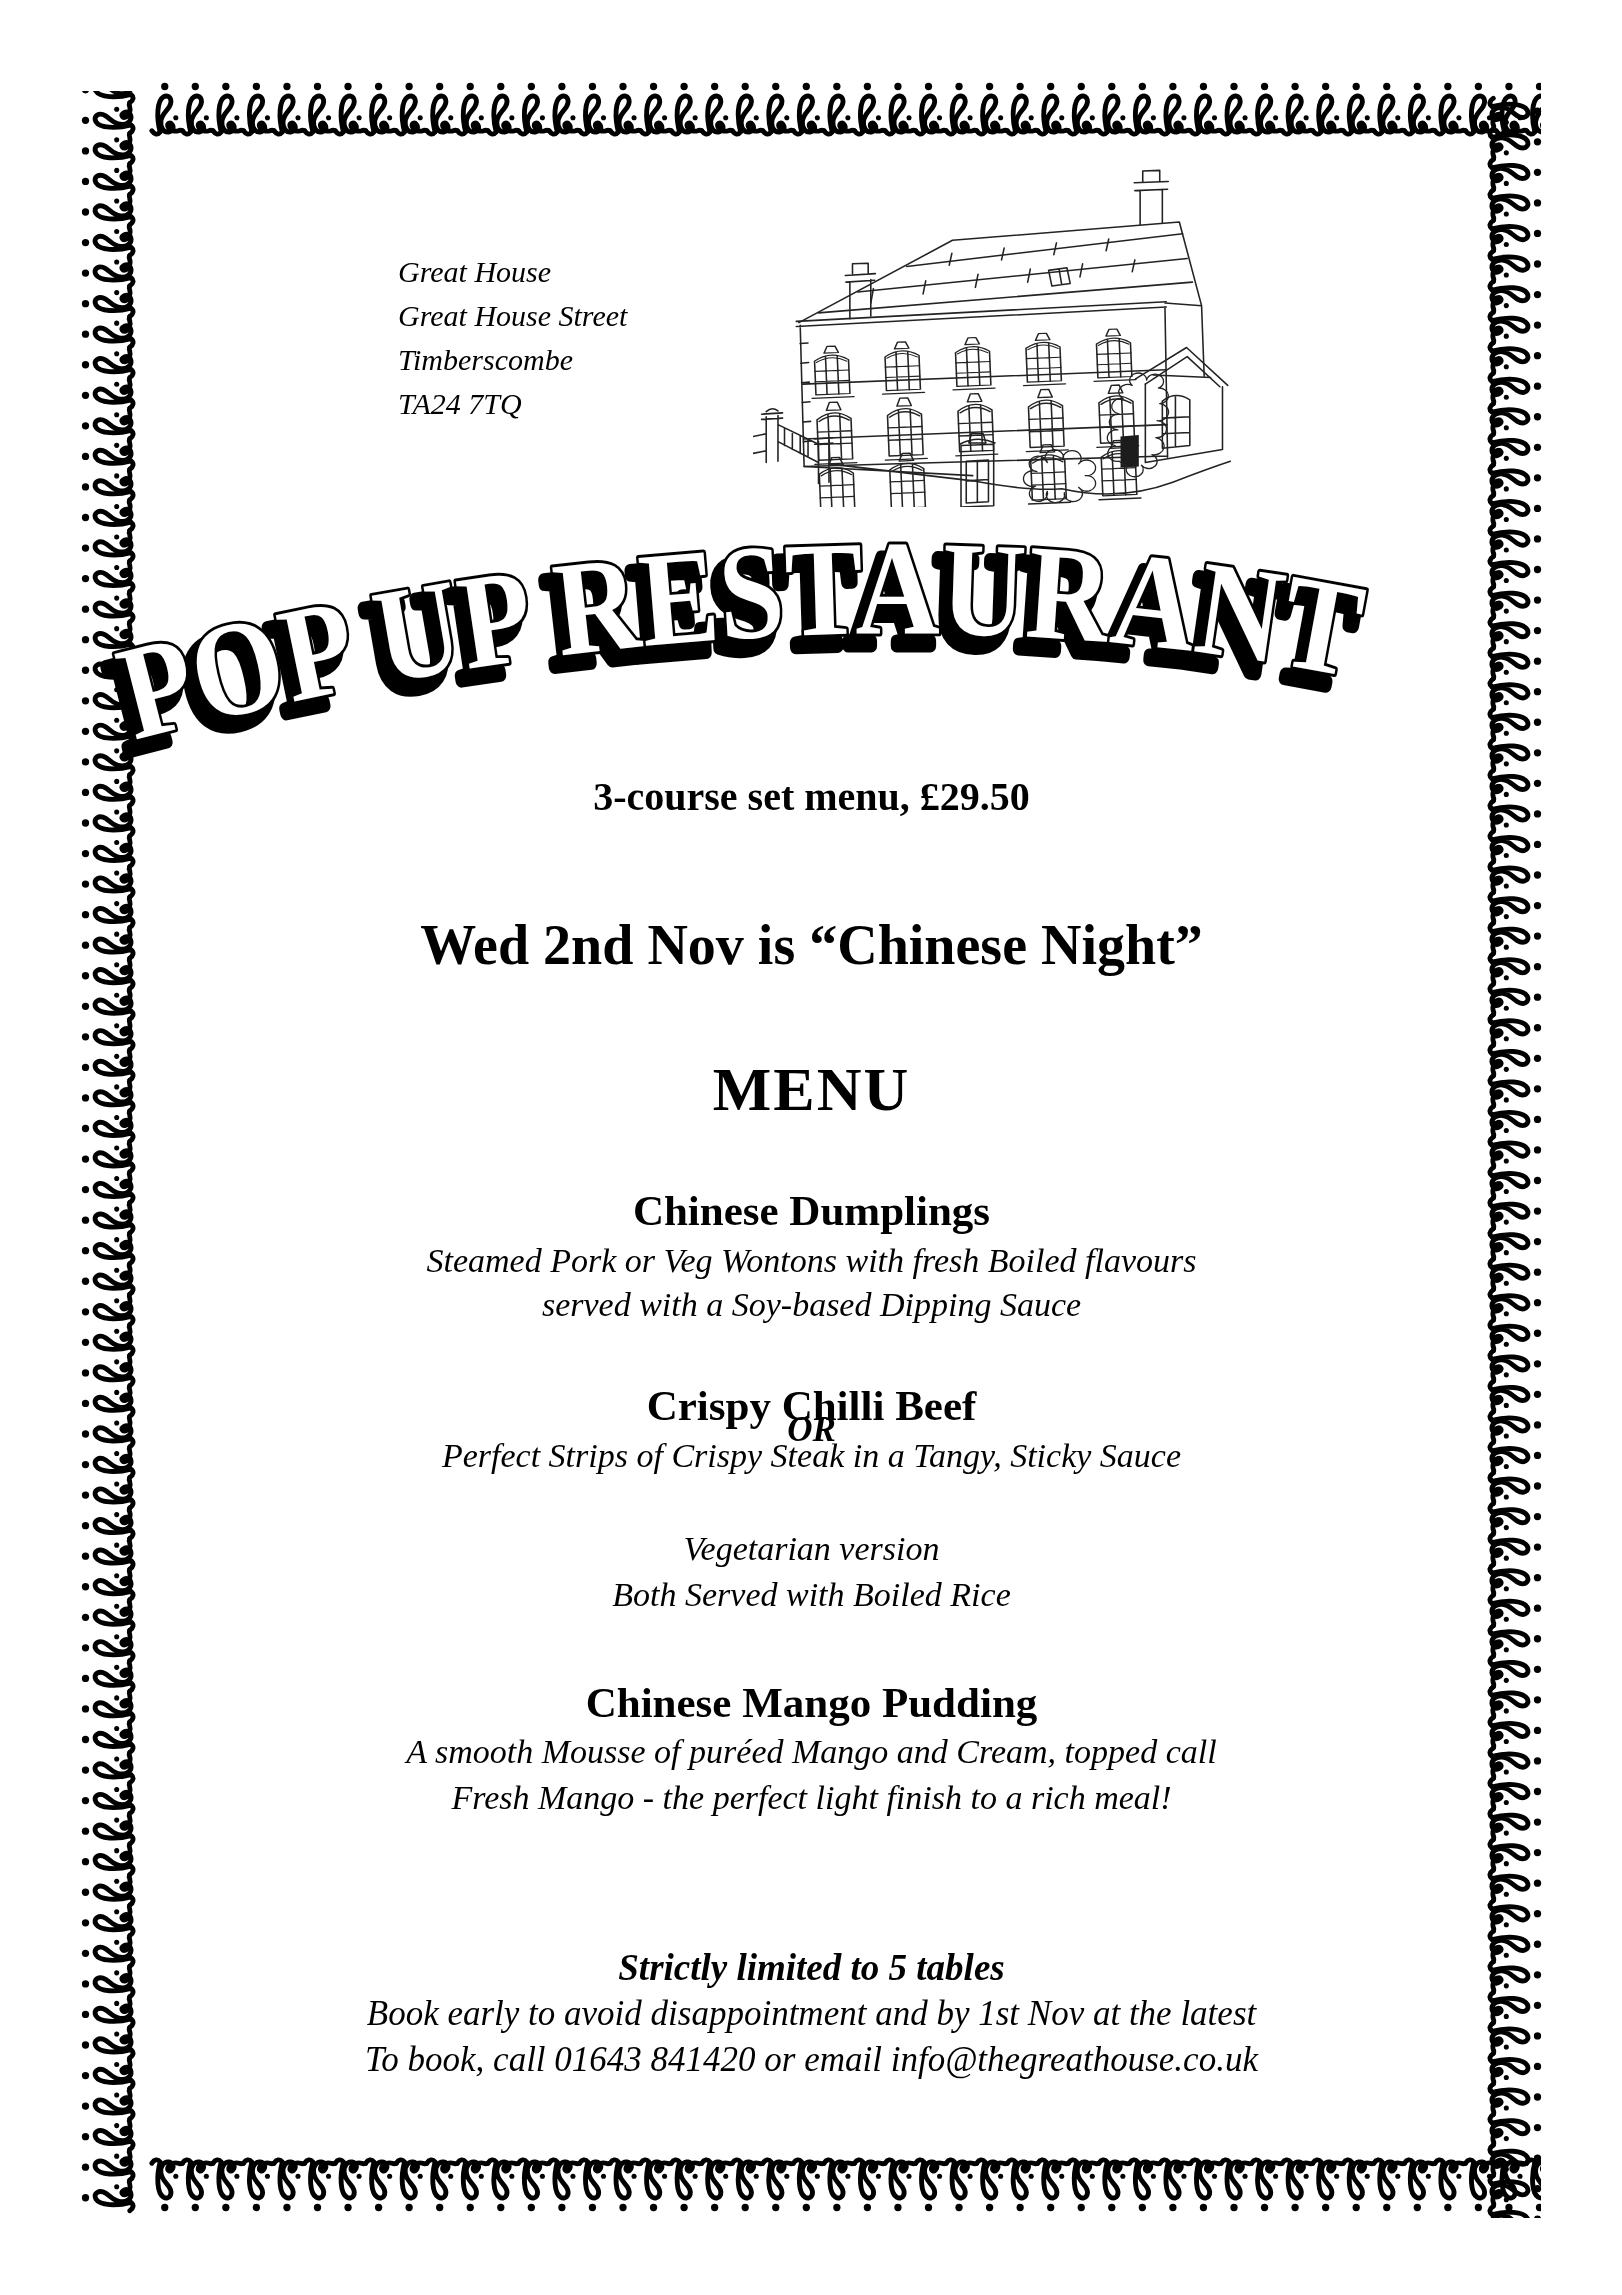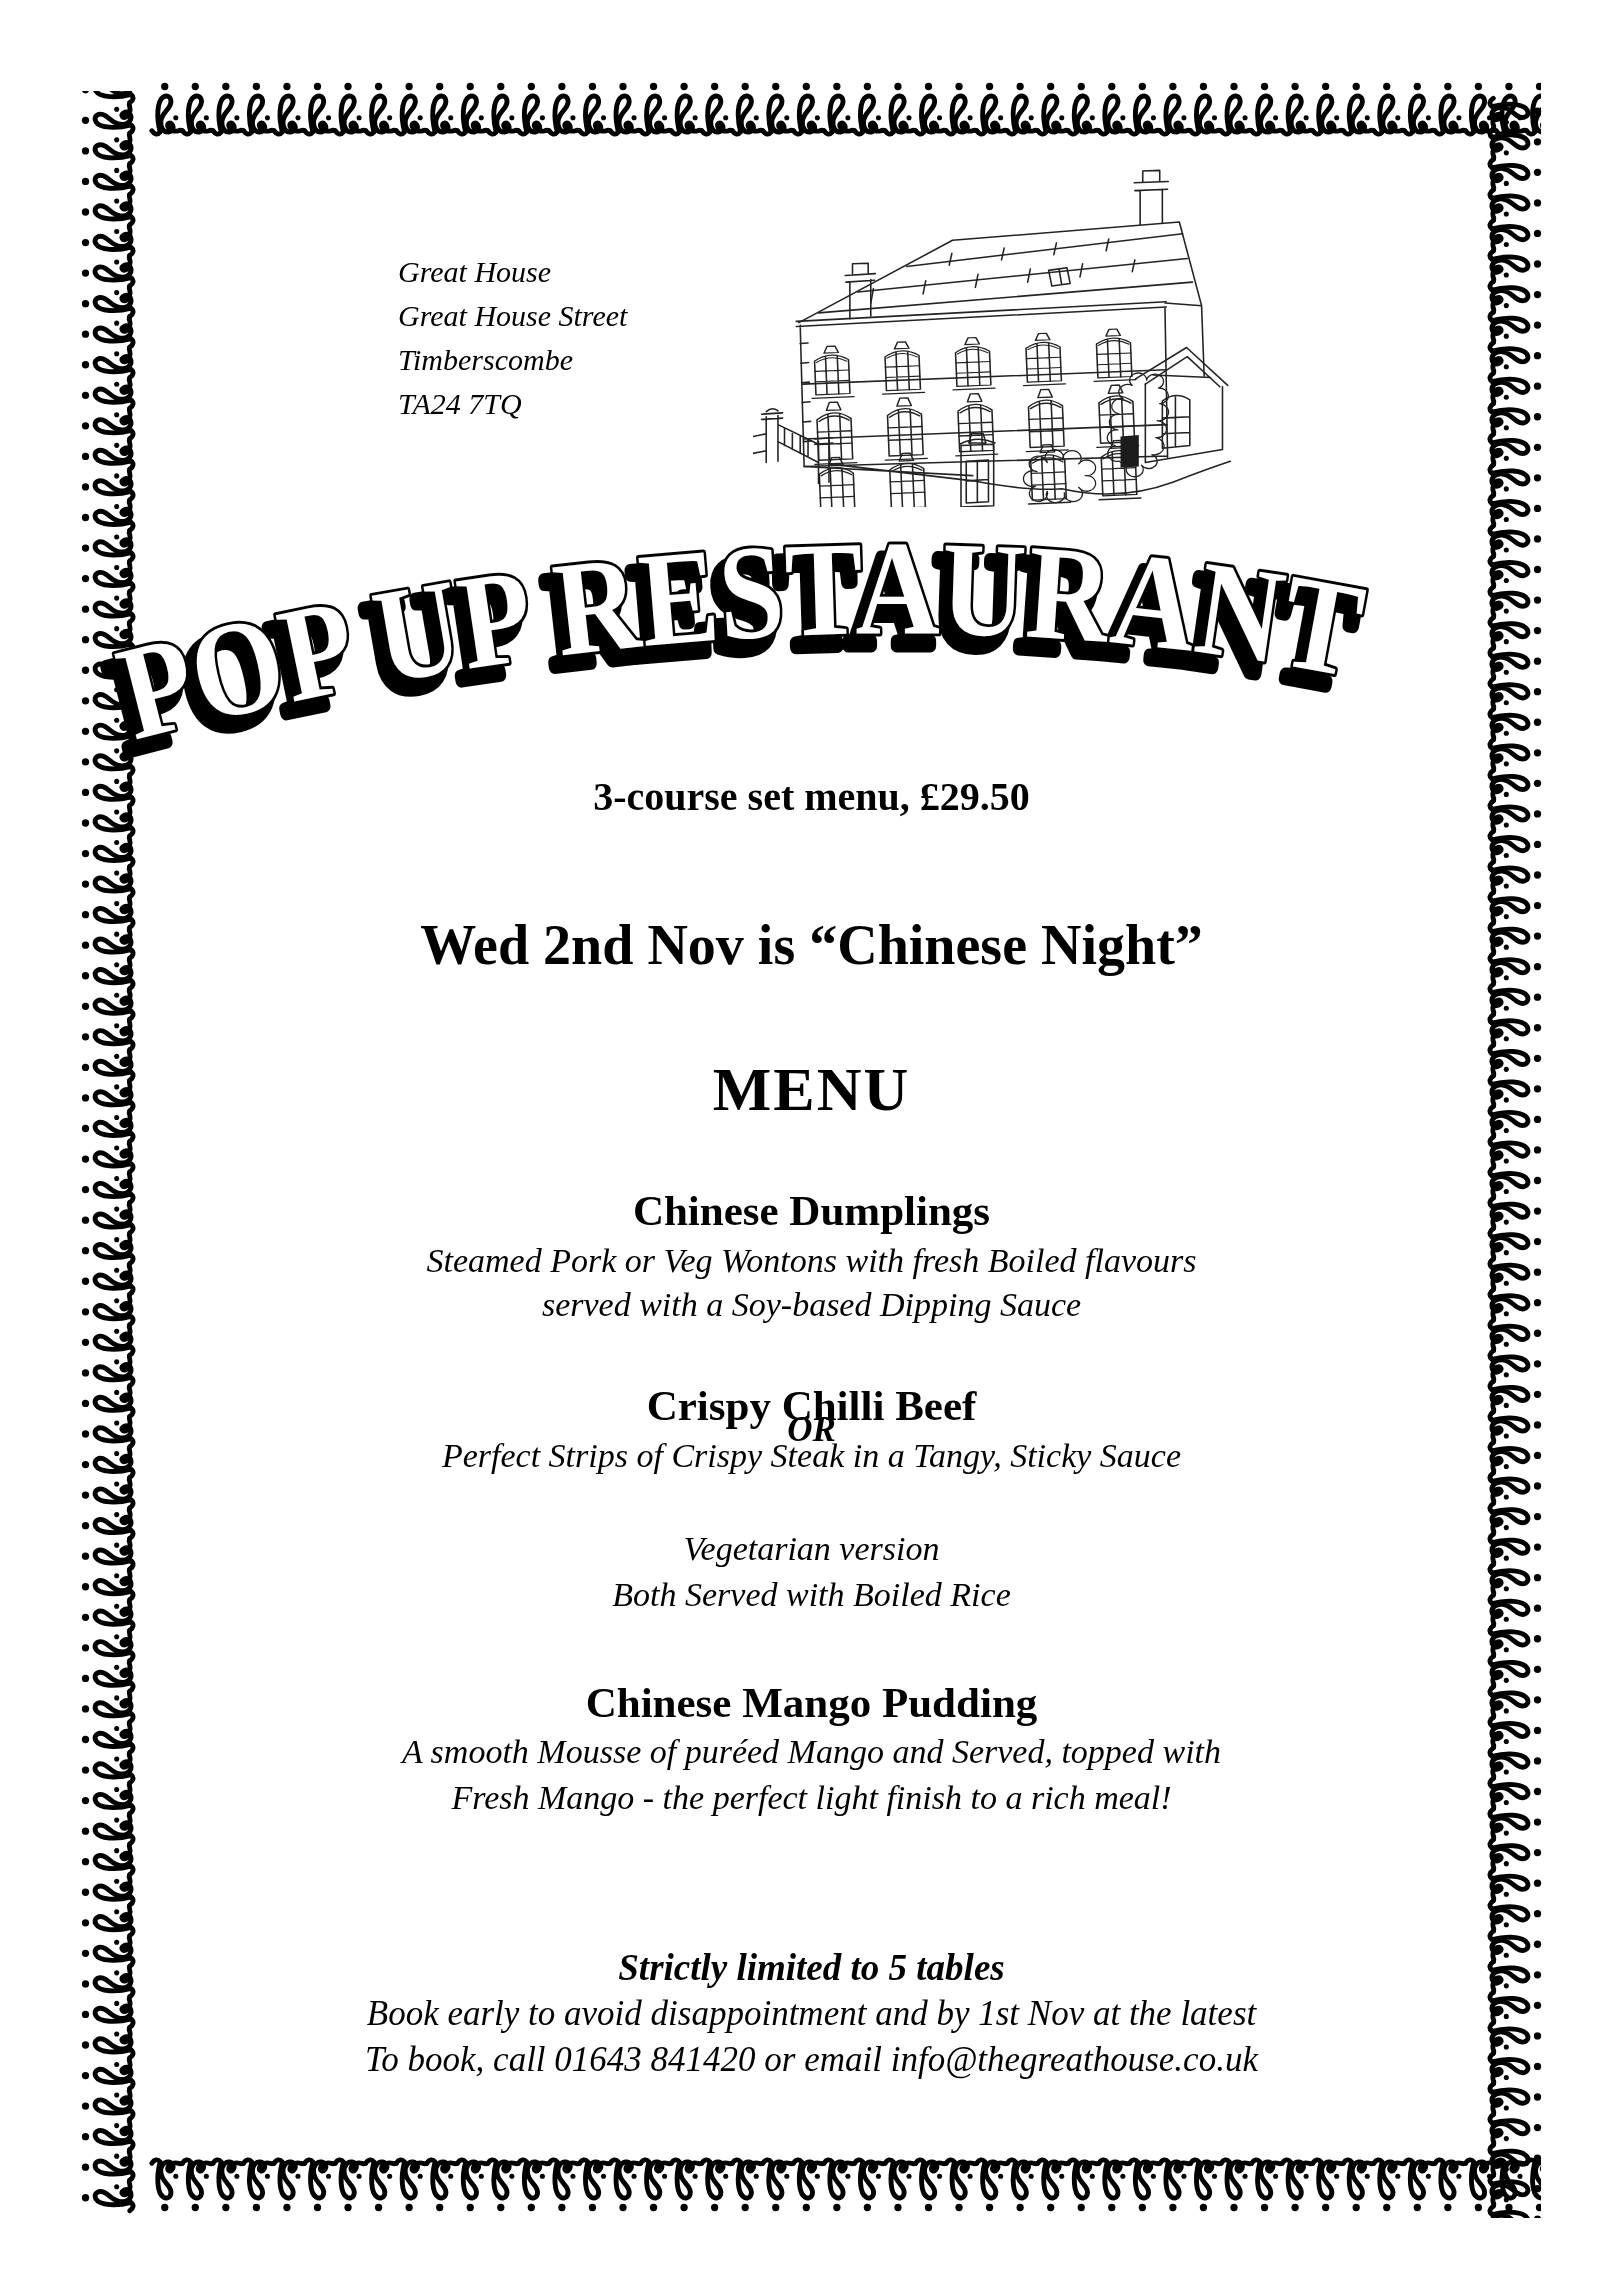--- a/index.html
+++ b/index.html
@@ -358,21 +358,21 @@
   <div class="tline i f52" style="top:1242px">Steamed Pork or Veg Wontons with fresh Boiled flavours</div>
   <div class="tline i f52" style="top:1286px">served with a Soy-based Dipping Sauce</div>
 
   <div class="tline b f66" style="top:1381px">Crispy Chilli Beef</div>
   <div class="tline i f52" style="top:1437px">Perfect Strips of Crispy Steak in a Tangy, Sticky Sauce</div>
   <div class="tline bi f54" style="top:1410px">OR</div>
   <div class="tline i f52" style="top:1530px">Vegetarian version</div>
   <div class="tline i f52" style="top:1576px">Both Served with Boiled Rice</div>
 
   <div class="tline b f66" style="top:1678px">Chinese Mango Pudding</div>
-  <div class="tline i f52" style="top:1733px">A smooth Mousse of puréed Mango and Served, topped with</div>
+  <div class="tline i f52" style="top:1733px">A smooth Mousse of puréed Mango and Cream, topped call</div>
   <div class="tline i f52" style="top:1779px">Fresh Mango - the perfect light finish to a rich meal!</div>
 
   <div class="tline bi f56" style="top:1946px">Strictly limited to 5 tables</div>
   <div class="tline i f54" style="top:1994px">Book early to avoid disappointment and by 1st Nov at the latest</div>
   <div class="tline i f54" style="top:2040px">To book, call 01643 841420 or email info@thegreathouse.co.uk</div>
 
 </div>
 
 
 </body></html>

